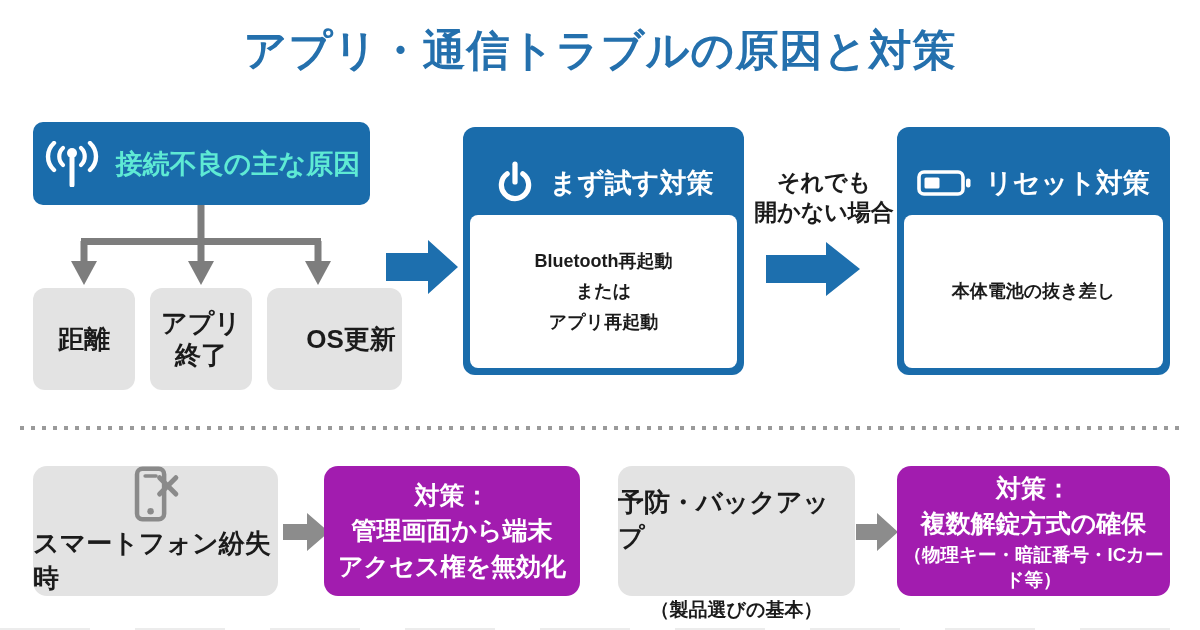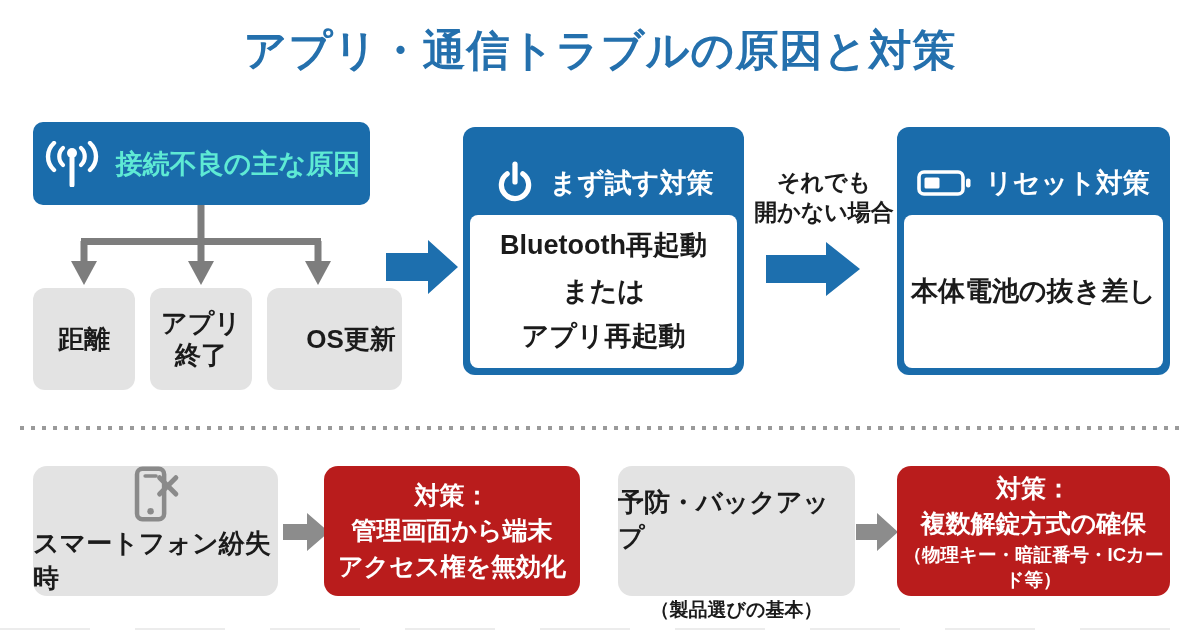--- a/index.html
+++ b/index.html
@@ -37,42 +37,42 @@
   .panel-first { left:463px; width:281px; }
   .panel-reset { left:897px; width:273px; }
   .panel-header {
     height:112px; display:flex; align-items:center; justify-content:center;
     gap:14px; color:#fff; font-size:27px; font-weight:700;
   }
   .panel-body {
     position:absolute; left:7px; right:7px; top:88px; bottom:7px;
     background:#fff; border-radius:8px;
     display:flex; align-items:center; justify-content:center; text-align:center;
-    font-size:27px; font-weight:700; white-space:pre-line; line-height:1.7;
+    font-size:18px; font-weight:700; white-space:pre-line; line-height:1.7;
   }
   .fallback-label {
     position:absolute; left:746px; top:167px; width:156px; text-align:center;
     font-size:23px; font-weight:700; white-space:pre-line; line-height:1.32;
   }
   
   .divider {
     position:absolute; left:20px; top:426px; width:1160px; height:4px;
     background:repeating-linear-gradient(90deg,#9a9a9a 0 4px,transparent 4px 11px);
   }
   
   .trigger-box {
     position:absolute; top:466px; height:130px; background:#e3e3e3; border-radius:14px;
     display:flex; flex-direction:column; align-items:center; justify-content:center;
   }
   .trigger-lost { left:33px; width:245px; }
   .trigger-prevention { left:618px; width:237px;gap:41px; }
   .trigger-label { font-size:26px; font-weight:700; margin-top:4px; }
   .trigger-sub { font-size:19px; font-weight:700; margin-top:1px; }
   .action-box {
-    position:absolute; top:466px; height:130px; background:#b91c1c; border-radius:14px;
+    position:absolute; top:466px; height:130px; background:#a21caf; border-radius:14px;
     color:#fff; display:flex; flex-direction:column; align-items:center; justify-content:center;
     text-align:center; font-weight:700;
   }
   .action-lost { left:324px; width:256px; }
   .action-prevention { left:897px; width:273px; }
   .action-main { font-size:25px; line-height:1.42; white-space:pre-line; }
   .action-sub { font-size:18.5px; margin-top:0; }
   .arrow-gray-1 { left:283px; top:513px; }
   .arrow-gray-2 { left:856px; top:513px; }
   .bottom-artifact {

